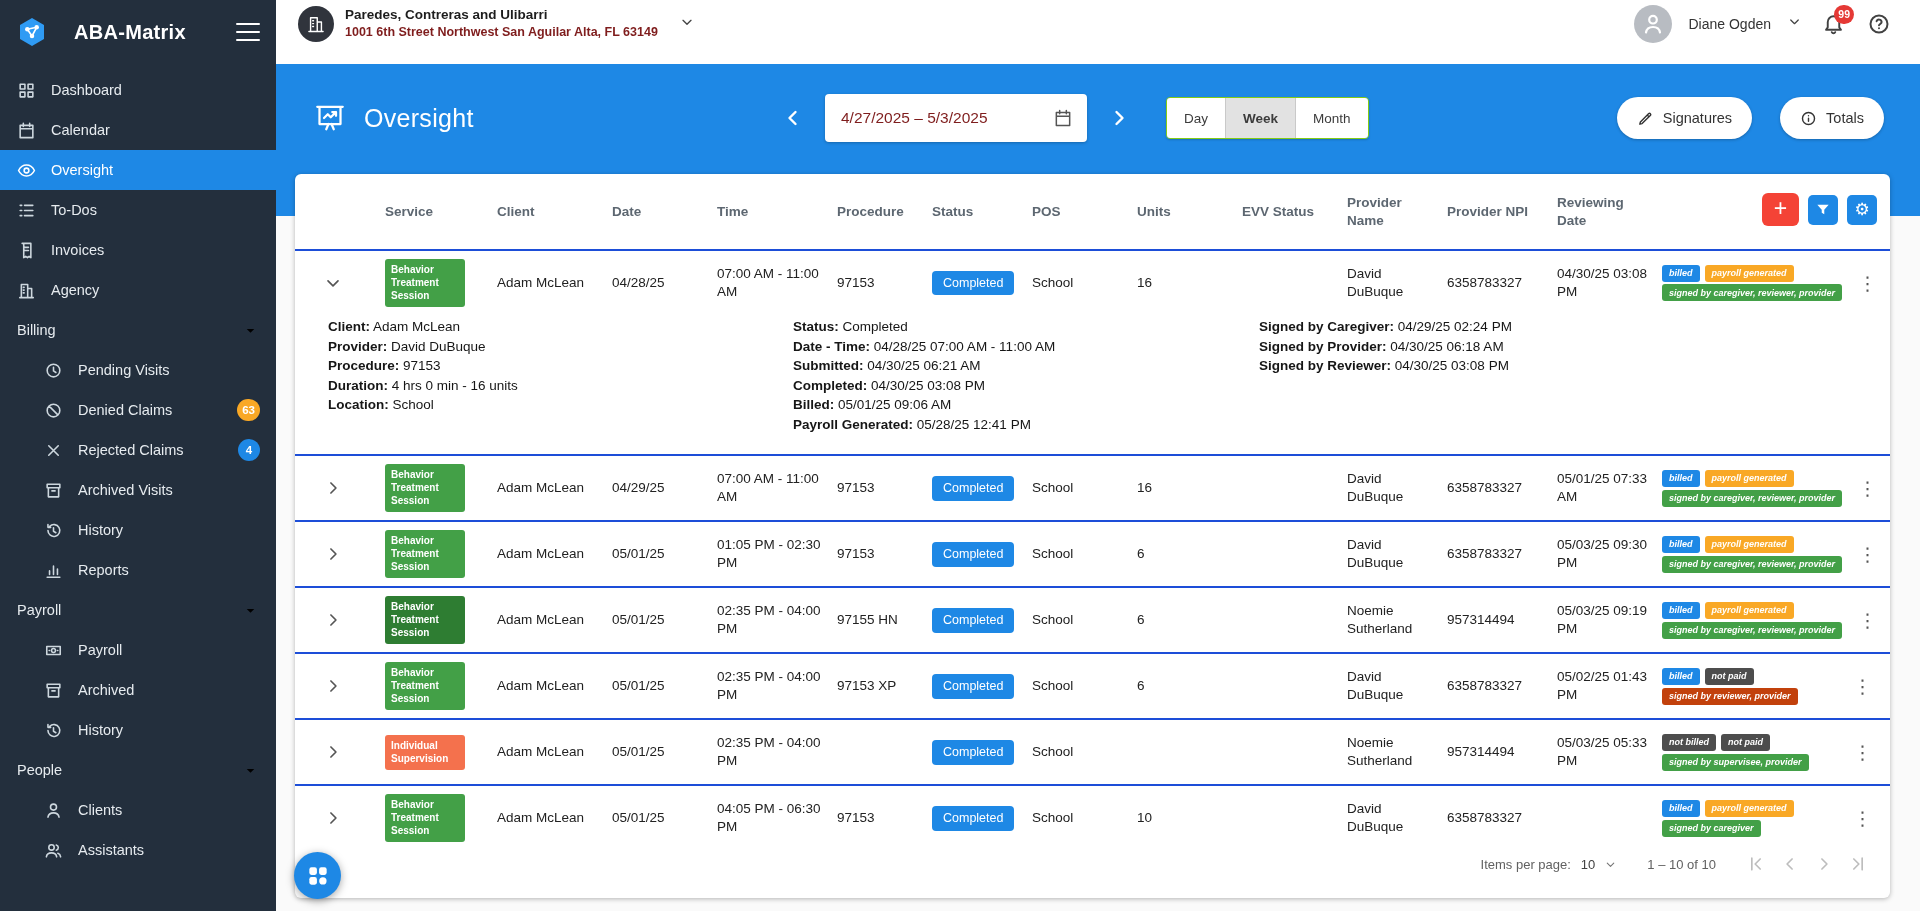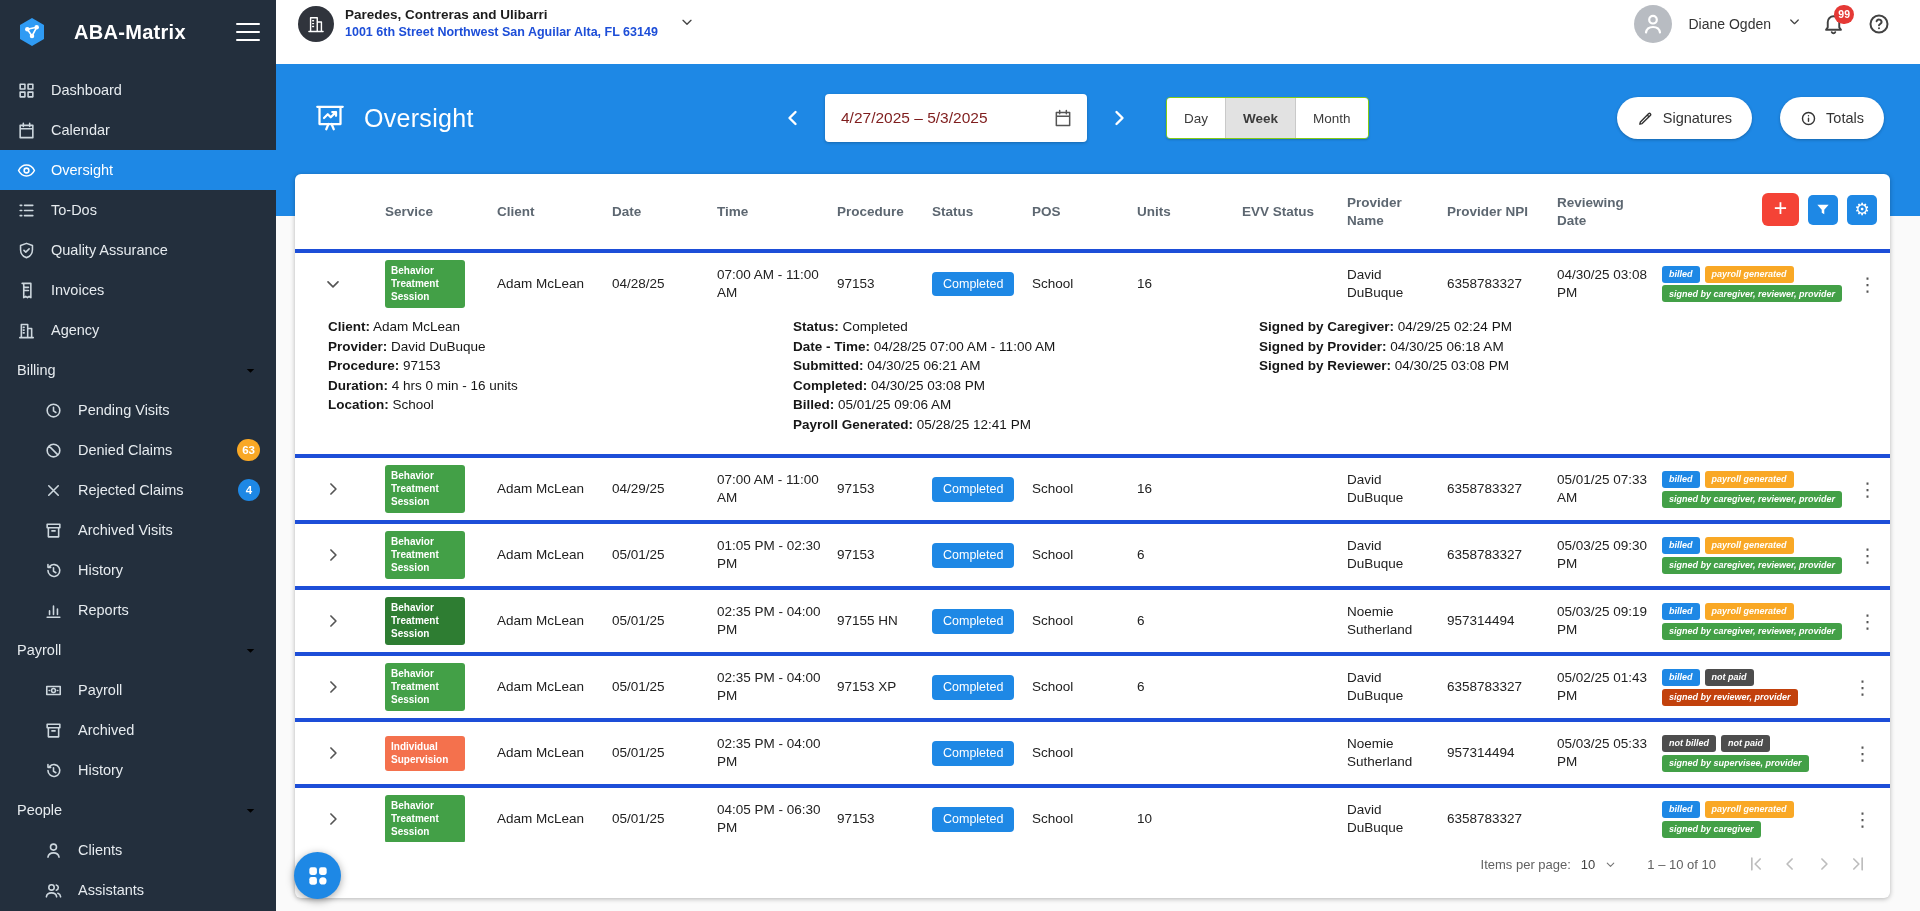--- a/index.html
+++ b/index.html
@@ -26,21 +26,21 @@
   .nav-item.active .ic { color:#fff; }
   .chev-ic { width:15px; height:15px; color:#cdd7de; }
 
   
   .main { flex:1; display:flex; flex-direction:column; position:relative; }
   .topbar { height:64px; flex:0 0 64px; background:#fff; display:flex; align-items:center; padding:0 26px 17px 22px; }
   .org { display:flex; align-items:center; gap:11px; cursor:pointer; }
   .org-logo { width:36px; height:36px; border-radius:50%; background:#30343c; color:#fff; display:flex; align-items:center; justify-content:center; }
   .org-logo .ic { width:20px; height:20px; stroke-width:1.7; }
   .org-name { font-size:13.5px; font-weight:700; color:#1d1d1d; line-height:1.35; }
-  .org-addr { font-size:12.5px; font-weight:700; color:#1d4ed8; line-height:1.35; }
+  .org-addr { font-size:12.5px; font-weight:700; color:#7f1d1d; line-height:1.35; }
   .org-chev { margin-left:10px; color:#444; }
   .top-right { margin-left:auto; display:flex; align-items:center; gap:16px; }
   .avatar { width:38px; height:38px; border-radius:50%; background:#b8bcc2; color:#fff; display:flex; align-items:center; justify-content:center; overflow:hidden; }
   .avatar .ic { width:24px; height:24px; stroke-width:2.2; }
   .user-name { font-size:14px; color:#333; }
   .bell-wrap { position:relative; width:30px; height:30px; display:flex; align-items:center; justify-content:center; cursor:pointer; color:#424242; }
   .bell-wrap .ic { width:23px; height:23px; }
   .notif-badge { position:absolute; top:-4px; right:-6px; background:#e53935; color:#fff; border-radius:10px; min-width:19px; height:19px; font-size:10.5px; font-weight:700; display:flex; align-items:center; justify-content:center; padding:0 4px;margin-left:31px; }
   .help-btn { width:30px; height:30px; display:flex; align-items:center; justify-content:center; color:#424242; cursor:pointer; }
   .help-btn .ic { width:24px; height:24px; }
@@ -74,21 +74,21 @@
           --cols: 90px 112px 115px 105px 120px 95px 100px 105px 105px 105px 100px 110px 105px 1fr 45px; }
   .card-actions { position:absolute; top:19px; right:13px; display:flex; align-items:center; gap:9px; z-index:3; }
   .btn-add { width:37px; height:33px; background:#f44336; border:none; border-radius:6px; color:#fff; font-size:23px; line-height:1; cursor:pointer; display:flex; align-items:center; justify-content:center; padding-bottom:2px; }
   .btn-sq { width:30px; height:30px; background:#1e88e5; border:none; border-radius:5px; color:#fff; cursor:pointer; display:flex; align-items:center; justify-content:center; }
   .btn-sq svg { width:16px; height:16px; }
   .btn-gear { font-size:17px; line-height:1; }
 
   .thead { display:grid; grid-template-columns:var(--cols); align-items:center; height:75px; font-size:13.5px; font-weight:700; color:#5d6771; }
   .hcell { padding-right:8px; line-height:1.3; }
   .tbody { height:593px; overflow:hidden; }
-  .trow { display:grid; grid-template-columns:var(--cols); align-items:center; min-height:66px; border-top:4px solid #1d4ed8; font-size:13.5px; color:#222; }
+  .trow { display:grid; grid-template-columns:var(--cols); align-items:center; min-height:66px; border-top:2px solid #1d4ed8; font-size:13.5px; color:#222; }
   .cell { padding-right:8px; line-height:1.35; }
   .expbtn { width:32px; height:32px; margin-left:22px; background:none; border:none; color:#555; cursor:pointer; display:flex; align-items:center; justify-content:center; }
   .expbtn .ic { width:20px; height:20px; }
   .svc { display:inline-block; width:80px; padding:4px 6px 5px; border-radius:3px; color:#fff; font-size:10px; font-weight:700; line-height:1.3; }
   .chip { background:#1e88e5; color:#fff; font-size:12.5px; padding:4px 11px; border-radius:4px; display:inline-block; }
   .flagline { display:flex; gap:5px; margin:2.5px 0; flex-wrap:nowrap; }
   .flag { font-size:9px; font-style:italic; font-weight:700; color:#fff; padding:2.5px 7px; border-radius:3px; white-space:nowrap; }
   .kebab { background:none; border:none; font-size:19px; color:#555; cursor:pointer; padding:4px 8px; }
 
   .detail { display:flex; padding:2px 0 20px 33px; font-size:13.5px; color:#161616; }
@@ -147,26 +147,20 @@
           <svg class="ic" viewBox="0 0 24 24">
             <path d="M2 12c2.2-4.4 6-7 10-7s7.8 2.6 10 7c-2.2 4.4-6 7-10 7s-7.8-2.6-10-7zM12 9a3 3 0 1 1 0 6 3 3 0 0 1 0-6z"></path>
           </svg>
           <span class="nav-label">Oversight</span>
         </div>
         <div class="nav-item">
           <svg class="ic" viewBox="0 0 24 24">
             <path d="M4 5.5h2M4 12h2M4 18.5h2M9.5 5.5H20M9.5 12H20M9.5 18.5H20"></path>
           </svg>
           <span class="nav-label">To-Dos</span>
-        </div>
-        <div class="nav-item">
-          <svg class="ic" viewBox="0 0 24 24">
-            <path d="M12 3l7.5 2.8V11c0 4.6-3.2 8.6-7.5 10-4.3-1.4-7.5-5.4-7.5-10V5.8L12 3zM8.8 11.8l2.3 2.3 4.2-4.2"></path>
-          </svg>
-          <span class="nav-label">Quality Assurance</span>
         </div>
         <div class="nav-item">
           <svg class="ic" viewBox="0 0 24 24">
             <path d="M6.5 3h11v18l-2.2-1.6-2.1 1.6-2.2-1.6-2.5 1.6V3zM9.5 8h5M9.5 12h5"></path>
           </svg>
           <span class="nav-label">Invoices</span>
         </div>
         <div class="nav-item">
           <svg class="ic" viewBox="0 0 24 24">
             <path d="M3.5 21h17M5.5 21V4.5h8V21M13.5 9.5h5V21M8 8h1M8 11.5h1M8 15h1"></path>

